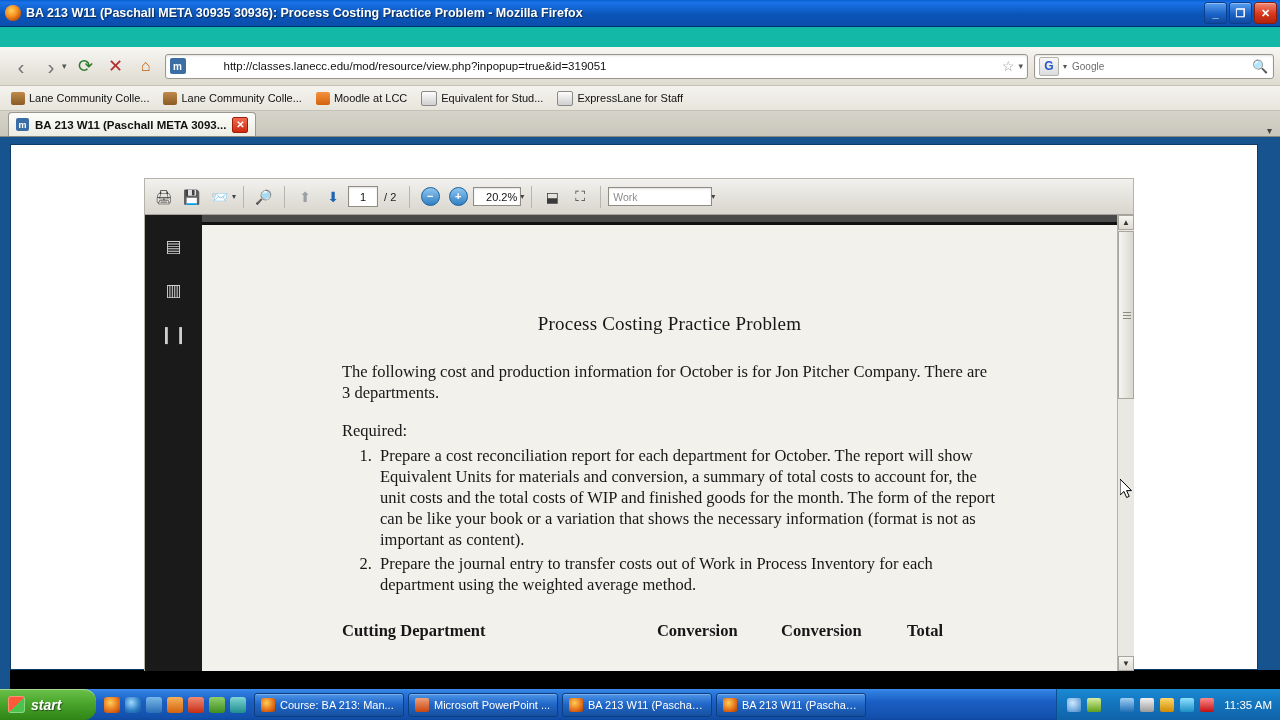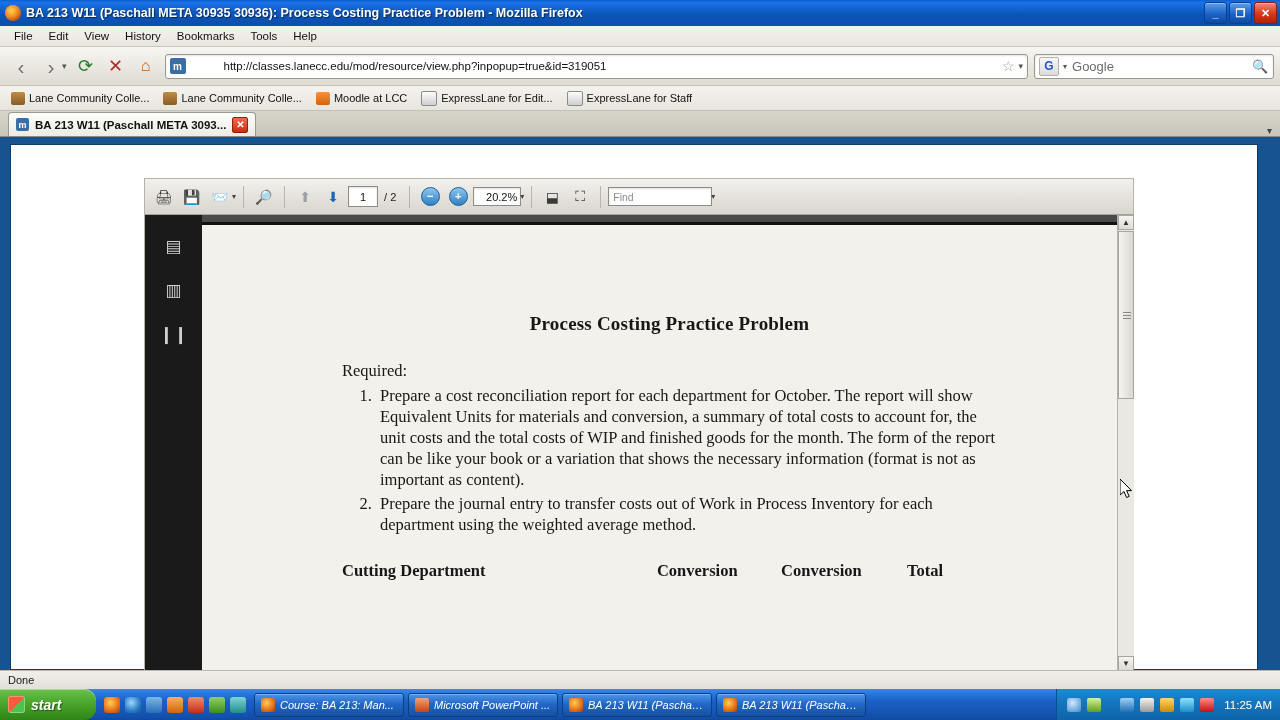--- a/index.html
+++ b/index.html
@@ -93,21 +93,21 @@
     display: flex; align-items: center; padding: 0 4px; box-sizing: border-box;
     box-shadow: inset 0 1px 2px rgba(0,0,0,.12);
   }
   .searchbar .g-icon {
     width: 18px; height: 17px; background: linear-gradient(to bottom,#f7f7f7,#dcdcdc);
     border: 1px solid #b5b2a9; border-radius: 2px; color: #2255cc;
     font-size: 12px; font-weight: bold; display: flex; align-items: center; justify-content: center;
     margin-right: 4px;
   }
   .searchbar .s-caret { font-size: 8px; color: #555; margin-right: 5px; }
-  .searchbar .s-text { font-size: 13px; color: #6d6d6d; flex: 1 1 auto; }
+  .searchbar .s-text { font-size: 10px; color: #6d6d6d; flex: 1 1 auto; }
   .searchbar .s-mag { color: #3b6ea5; font-size: 13px; }
 
   
   .bookmarks {
     position: absolute; left: 0; top: 86px; width: 1280px; height: 25px;
     background: linear-gradient(to bottom, #f4f3ee, #e7e5dc);
     border-bottom: 1px solid #c4c1b7;
     display: flex; align-items: center; padding-left: 6px; box-sizing: border-box;
     gap: 4px;
   }
@@ -216,21 +216,21 @@
     border-top: 3px solid #111;
     box-sizing: border-box;
     overflow: hidden;
   }
   .doc-inner {
     position: absolute; left: 0; top: 0; right: 0; bottom: 0;
     padding: 60px 120px 0 140px; box-sizing: border-box;
     font-family: "Liberation Serif", serif; color: #171717;
   }
   .doc-title {
-    text-align: center; font-weight: bold; font-size: 19px; margin: 28px 0 26px 0;
+    text-align: center; font-weight: normal; font-size: 19px; margin: 28px 0 26px 0;
     letter-spacing: .2px;
   }
   .doc-p { font-size: 16.5px; line-height: 21px; margin: 0 0 18px 0; }
   .doc-req { font-size: 16.5px; font-weight: normal; margin: 0 0 4px 0; }
   ol.doc-list { margin: 0; padding-left: 34px; }
   ol.doc-list li { font-size: 16.5px; line-height: 21px; margin-bottom: 3px; padding-left: 4px; }
   .doc-table-head {
     display: flex; font-size: 16.5px; font-weight: bold; margin-top: 26px;
   }
   .doc-table-head .c1 { width: 350px; }
@@ -299,21 +299,21 @@
   .quicklaunch { display: flex; align-items: center; gap: 5px; padding: 0 8px; }
   .ql-ico { width: 16px; height: 16px; border-radius: 3px; }
   .ql-ff { background: radial-gradient(circle at 40% 35%, #ffcf57, #e8741c 55%, #a63c00); }
   .ql-globe { background: radial-gradient(circle at 40% 35%, #9fd8ff, #2a7bc4 60%, #11518f); }
   .ql-blue { background: linear-gradient(to bottom, #7ab8ea, #2a6fb5); }
   .ql-orange { background: linear-gradient(to bottom, #f6b15a, #d4620d); }
   .ql-red { background: linear-gradient(to bottom, #f08a74, #c62d12); }
   .ql-green { background: linear-gradient(to bottom, #8ed06a, #3f8c1e); }
   .ql-teal { background: linear-gradient(to bottom, #7fd5d5, #1f8d8d); }
 
-  .tasks { display: flex; align-items: center; gap: 4px; flex: 1 1 auto; font-style: italic; }
+  .tasks { display: flex; align-items: center; gap: 4px; flex: 1 1 auto; }
   .taskbtn {
     height: 24px; min-width: 150px; max-width: 150px;
     background: linear-gradient(to bottom, #4d96e8, #2268c9 45%, #15509f);
     border: 1px solid #0d3f80; border-radius: 3px;
     display: flex; align-items: center; gap: 5px; padding: 0 6px; box-sizing: border-box;
     color: #fff; font-size: 11px; white-space: nowrap; overflow: hidden;
     box-shadow: inset 0 1px 0 #ffffff44;
   }
   .taskbtn .t-ico { width: 14px; height: 14px; border-radius: 2px; flex: 0 0 auto; }
   .t-ff { background: radial-gradient(circle at 40% 35%, #ffcf57, #e8741c 55%, #a63c00); }
@@ -348,29 +348,20 @@
   <div class="titlebar">
     <span class="tb-icon"></span>
     <span class="tb-title">BA 213 W11 (Paschall META 30935 30936): Process Costing Practice Problem - Mozilla Firefox</span>
     <div class="tb-buttons">
       <div class="tb-btn">_</div>
       <div class="tb-btn">❐</div>
       <div class="tb-btn close">✕</div>
     </div>
   </div>
 
-  <div class="menubar">
-    <div class="m-item">File</div>
-    <div class="m-item">Edit</div>
-    <div class="m-item">View</div>
-    <div class="m-item">History</div>
-    <div class="m-item">Bookmarks</div>
-    <div class="m-item">Tools</div>
-    <div class="m-item">Help</div>
-  </div>
 
   <div class="navbar">
     <div class="nav-btn">
         <span class="nav-arrow">‹</span>
       </div>
     <div class="nav-btn">
         <span class="nav-arrow">›</span>
       </div>
     <span class="nav-dropdown">▾</span>
     <div class="nav-btn">
@@ -406,21 +397,21 @@
     <div class="bm">
       <span class="bm-ico ico-brown"></span>
       <span>Lane Community Colle...</span>
     </div>
     <div class="bm">
       <span class="bm-ico ico-moodle"></span>
       <span>Moodle at LCC</span>
     </div>
     <div class="bm">
       <span class="bm-ico ico-mail"></span>
-      <span>ExpressLane for Edit...</span>
+      <span>Equivalent for Stud...</span>
     </div>
     <div class="bm">
       <span class="bm-ico ico-mail"></span>
       <span>ExpressLane for Staff</span>
     </div>
   </div>
 
   <div class="tabstrip">
     <div class="tab">
       <span class="tab-ico">m</span>
@@ -469,34 +460,35 @@
         <div class="pt-zoom">20.2%</div>
         <span class="pt-caret">▾</span>
         <div class="pt-sep"></div>
         <div class="pt-btn">
             <span>⬓</span>
           </div>
         <div class="pt-btn">
             <span>⛶</span>
           </div>
         <div class="pt-sep"></div>
-        <div class="pt-find">Find</div>
+        <div class="pt-find">Work</div>
         <span class="pt-caret">▾</span>
       </div>
 
       <div class="pdf-body">
         <div class="pdf-sidebar">
           <div class="sb-ico">▤</div>
           <div class="sb-ico">▥</div>
           <div class="sb-ico">❙❙</div>
         </div>
 
         <div class="pdf-page">
           <div class="doc-inner">
             <div class="doc-title">Process Costing Practice Problem</div>
+            <p class="doc-p">The following cost and production information for October is for Jon Pitcher Company.  There are 3 departments.</p>
             <div class="doc-req">Required:</div>
             <ol class="doc-list">
               <li>Prepare a cost reconciliation report for each department for October. The report will show Equivalent Units for materials and conversion, a summary of total costs to account for, the unit costs and the total costs of WIP and finished goods for the month.  The form of the report can be like your book or a variation that shows the necessary information (format is not as important as content).</li>
               <li>Prepare the journal entry to transfer costs out of Work in Process Inventory for each department using the weighted average method.</li>
             </ol>
             <div class="doc-table-head">
               <div class="c1">Cutting Department</div>
               <div class="c2">Conversion</div>
               <div class="c3">Conversion</div>
               <div class="c4">Total</div>
@@ -513,23 +505,20 @@
         </div>
       </div>
 
     </div>
 
     <svg class="cursor" viewBox="0 0 14 20">
       <polygon points="0,0 0,16 4,12.5 6.6,18.5 9.2,17.4 6.6,11.6 11.5,11.6" fill="#ffffff" stroke="#000000" stroke-width="1"></polygon>
     </svg>
   </div>
 
-  <div class="statusbar">
-    <span>Done</span>
-  </div>
 
   <div class="taskbar">
     <div class="startbtn">
       <span class="flag"></span>
       <span class="stext">start</span>
     </div>
     <div class="quicklaunch">
       <span class="ql-ico ql-ff"></span>
       <span class="ql-ico ql-globe"></span>
       <span class="ql-ico ql-blue"></span>
@@ -558,17 +547,17 @@
     </div>
     <div class="tray">
       <span class="tr-ico tr-1"></span>
       <span class="tr-ico tr-2"></span>
       <span class="tray-divider"></span>
       <span class="tr-ico tr-3"></span>
       <span class="tr-ico tr-4"></span>
       <span class="tr-ico tr-5"></span>
       <span class="tr-ico tr-6"></span>
       <span class="tr-ico tr-7"></span>
-      <span class="clock">11:25 AM</span>
+      <span class="clock">11:35 AM</span>
     </div>
   </div>
 
 </div>
 
 </body></html>

